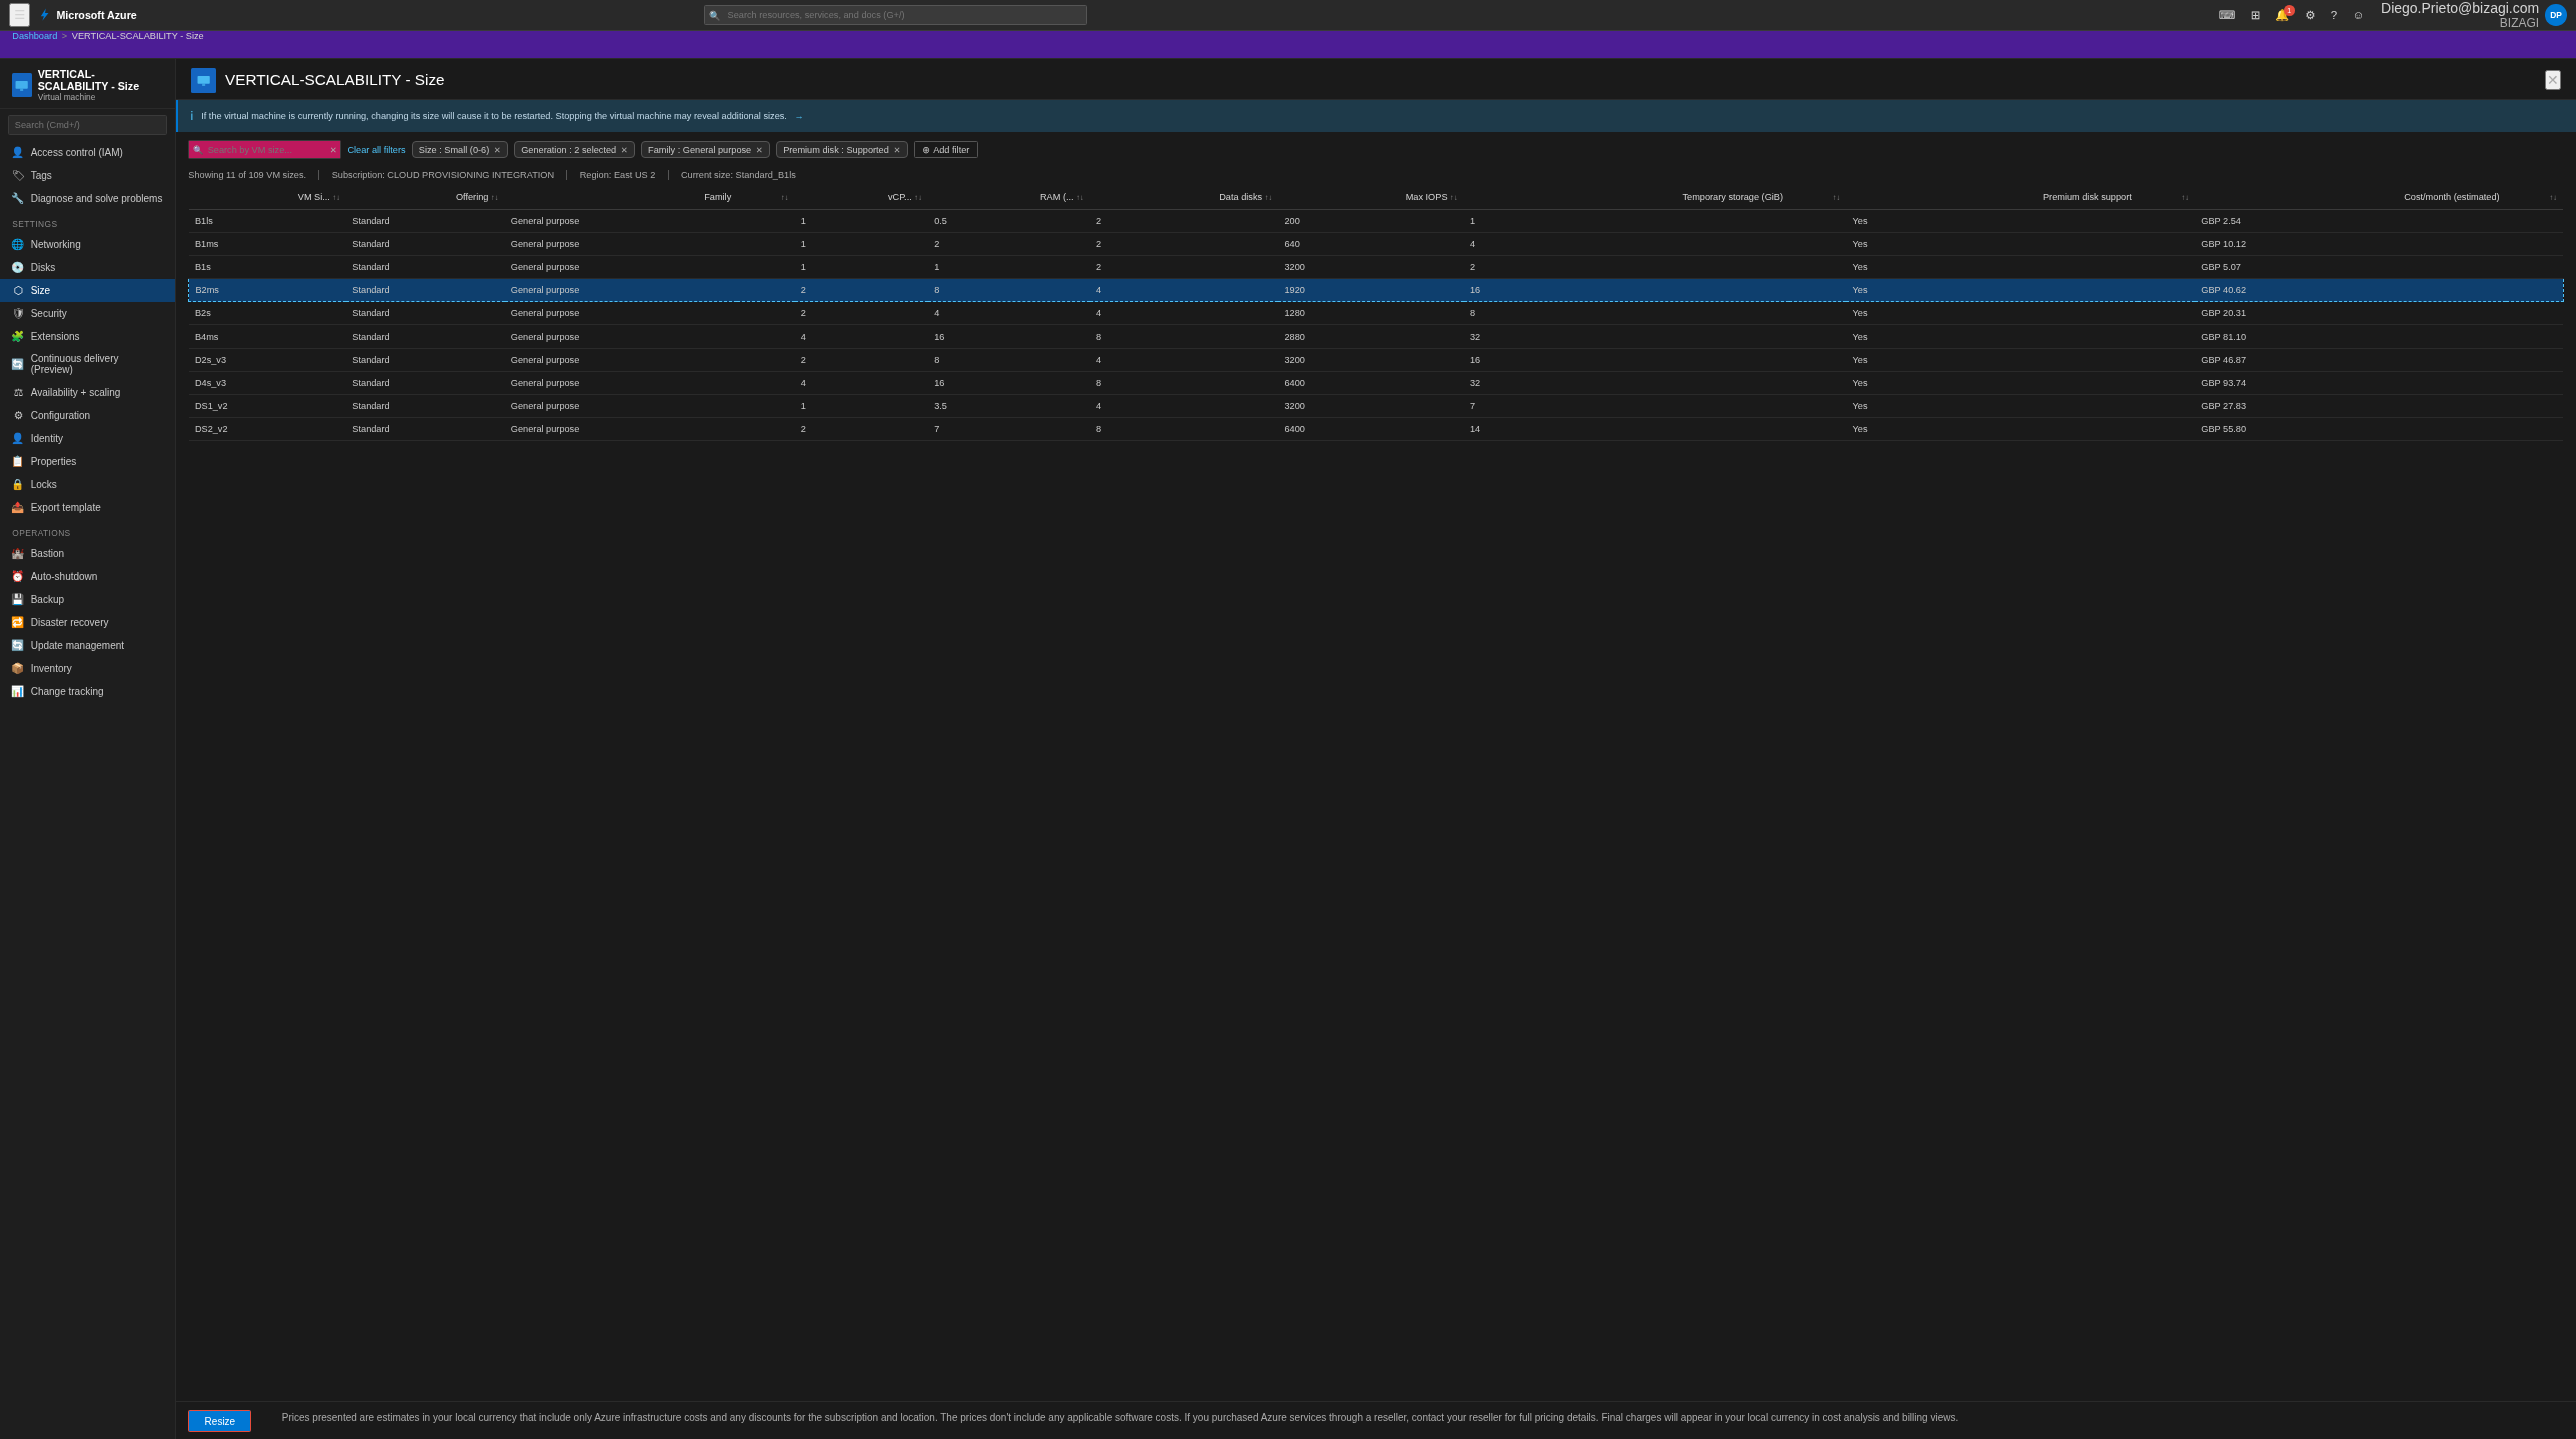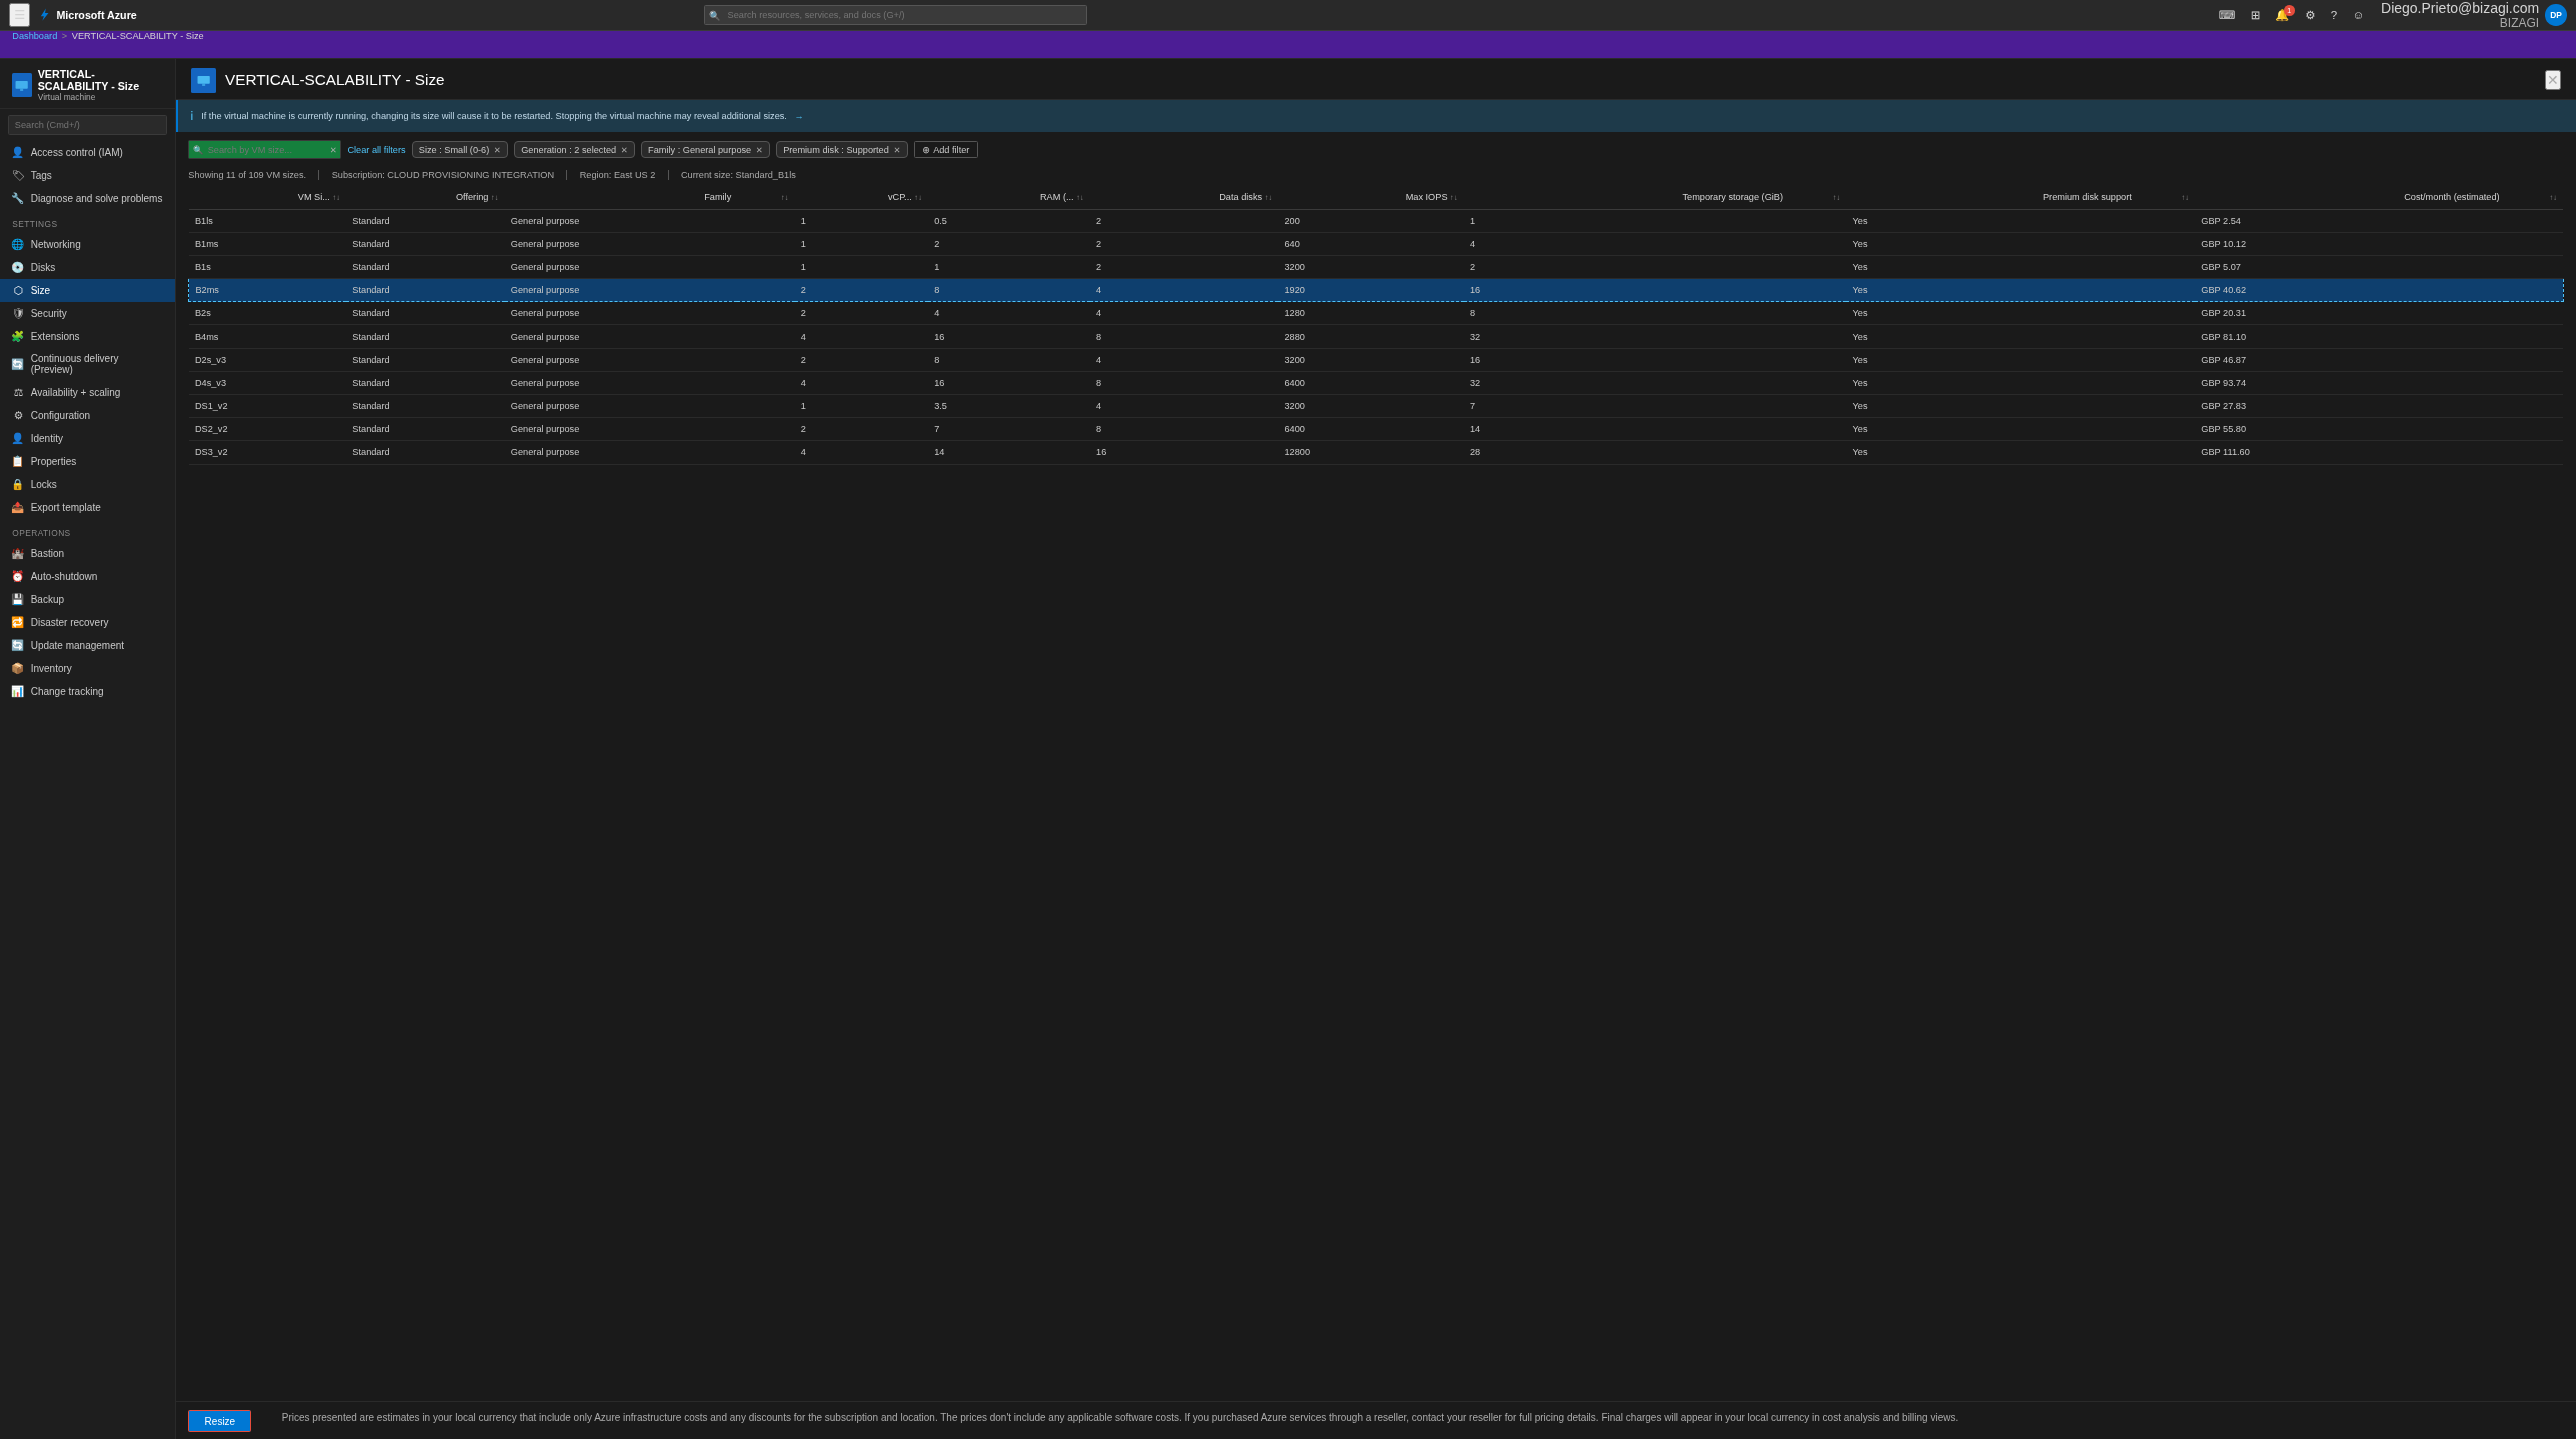--- a/index.html
+++ b/index.html
@@ -50,21 +50,21 @@
     .content-close { margin-left: auto; color: #aaa; cursor: pointer; font-size: 14px; }
 
     
     .info-banner { background: #1e3a4a; border-left: 2.3px solid #0078d4; padding: 7.7px 12.3px; display: flex; align-items: center; gap: 7.7px; font-size: 9.2px; color: #c0d8e8; }
     .info-icon { color: #4fc3f7; font-size: 12.3px; }
     .info-link { color: #4fc3f7; cursor: pointer; }
 
     
     .filter-bar { padding: 7.7px 12.3px; display: flex; align-items: center; gap: 6.1px; flex-wrap: wrap; }
     .filter-search { position: relative; }
-    .filter-search input { background: #15803d; border: 0.8px solid #3a3a3a; color: #d4d4d4; padding: 3.8px 18.4px 3.8px 18.4px; font-size: 9.2px; border-radius: 1.5px; width: 153px; }
+    .filter-search input { background: #be185d; border: 0.8px solid #3a3a3a; color: #d4d4d4; padding: 3.8px 18.4px 3.8px 18.4px; font-size: 9.2px; border-radius: 1.5px; width: 153px; }
     .filter-search-icon { position: absolute; left: 4.6px; top: 50%; transform: translateY(-50%); color: #aaa; font-size: 8.4px; }
     .filter-search-clear { position: absolute; right: 4.6px; top: 50%; transform: translateY(-50%); color: #aaa; font-size: 8.4px; cursor: pointer; }
     .clear-all-link { color: #4fc3f7; font-size: 9.2px; cursor: pointer; }
     .filter-chip { display: flex; align-items: center; gap: 3.1px; background: #2a2a2a; border: 0.8px solid #555; border-radius: 4px; padding: 2.3px 6.1px; font-size: 9.2px; color: #c8c8c8; }
     .filter-chip-x { cursor: pointer; color: #aaa; margin-left: 1.5px; font-size: 8.4px; }
     .add-filter-btn { display: flex; align-items: center; gap: 3.1px; background: transparent; border: 0.8px solid #555; border-radius: 1.5px; padding: 2.3px 7.7px; font-size: 9.2px; color: #c8c8c8; cursor: pointer; }
 
     
     .stats-bar { padding: 3.1px 12.3px 6.1px; font-size: 9.2px; color: #aaa; display: flex; gap: 12.3px; align-items: center; }
     .stats-bar span { border-right: 0.8px solid #555; padding-right: 12.3px; }
@@ -472,36 +472,20 @@
     <td>7</td>
     <td>8</td>
     <td>6400</td>
     <td>14</td>
     <td></td>
     <td>Yes</td>
     <td></td>
     <td>GBP 55.80</td>
     <td></td>
   </tr>
-            <tr>
-    <td>DS3_v2</td>
-    <td>Standard</td>
-    <td>General purpose</td>
-    <td></td>
-    <td>4</td>
-    <td>14</td>
-    <td>16</td>
-    <td>12800</td>
-    <td>28</td>
-    <td></td>
-    <td>Yes</td>
-    <td></td>
-    <td>GBP 111.60</td>
-    <td></td>
-  </tr>
           </tbody>
       </table>
     </div>
 
     <div class="bottom-bar">
       <button class="resize-btn">Resize</button>
       <span class="bottom-note">Prices presented are estimates in your local currency that include only Azure infrastructure costs and any discounts for the subscription and location. The prices don't include any applicable software costs. If you purchased Azure services through a reseller, contact your reseller for full pricing details. Final charges will appear in your local currency in cost analysis and billing views.</span>
     </div>
   </div>
 </div>

